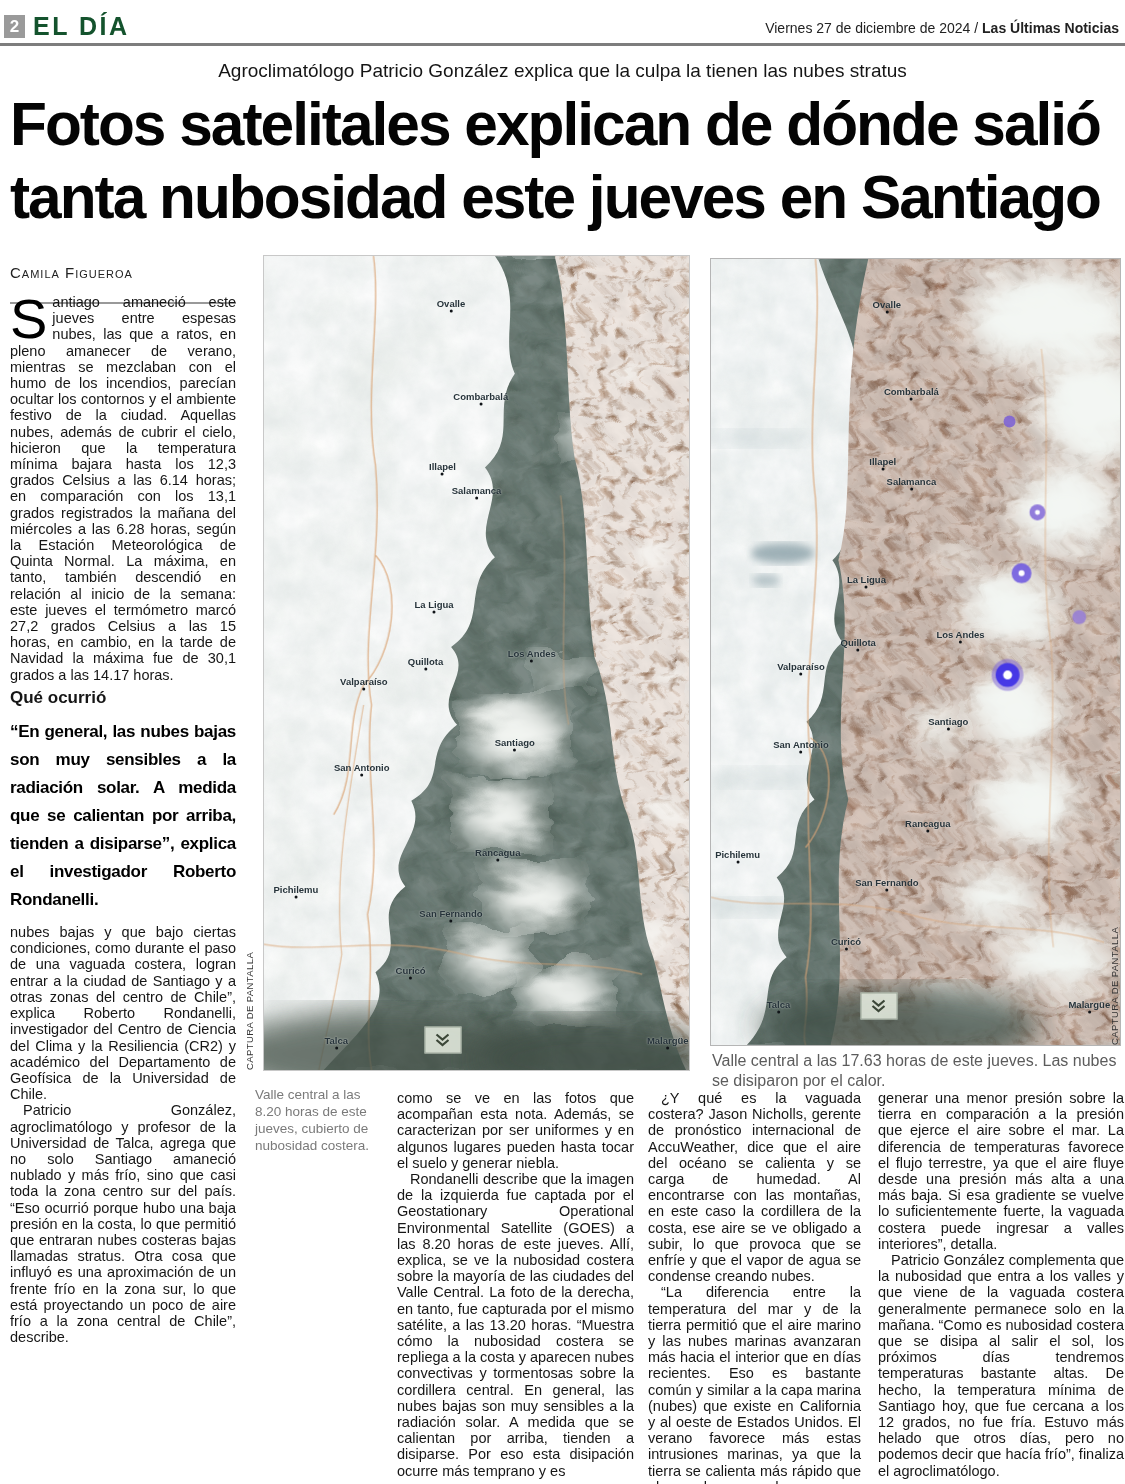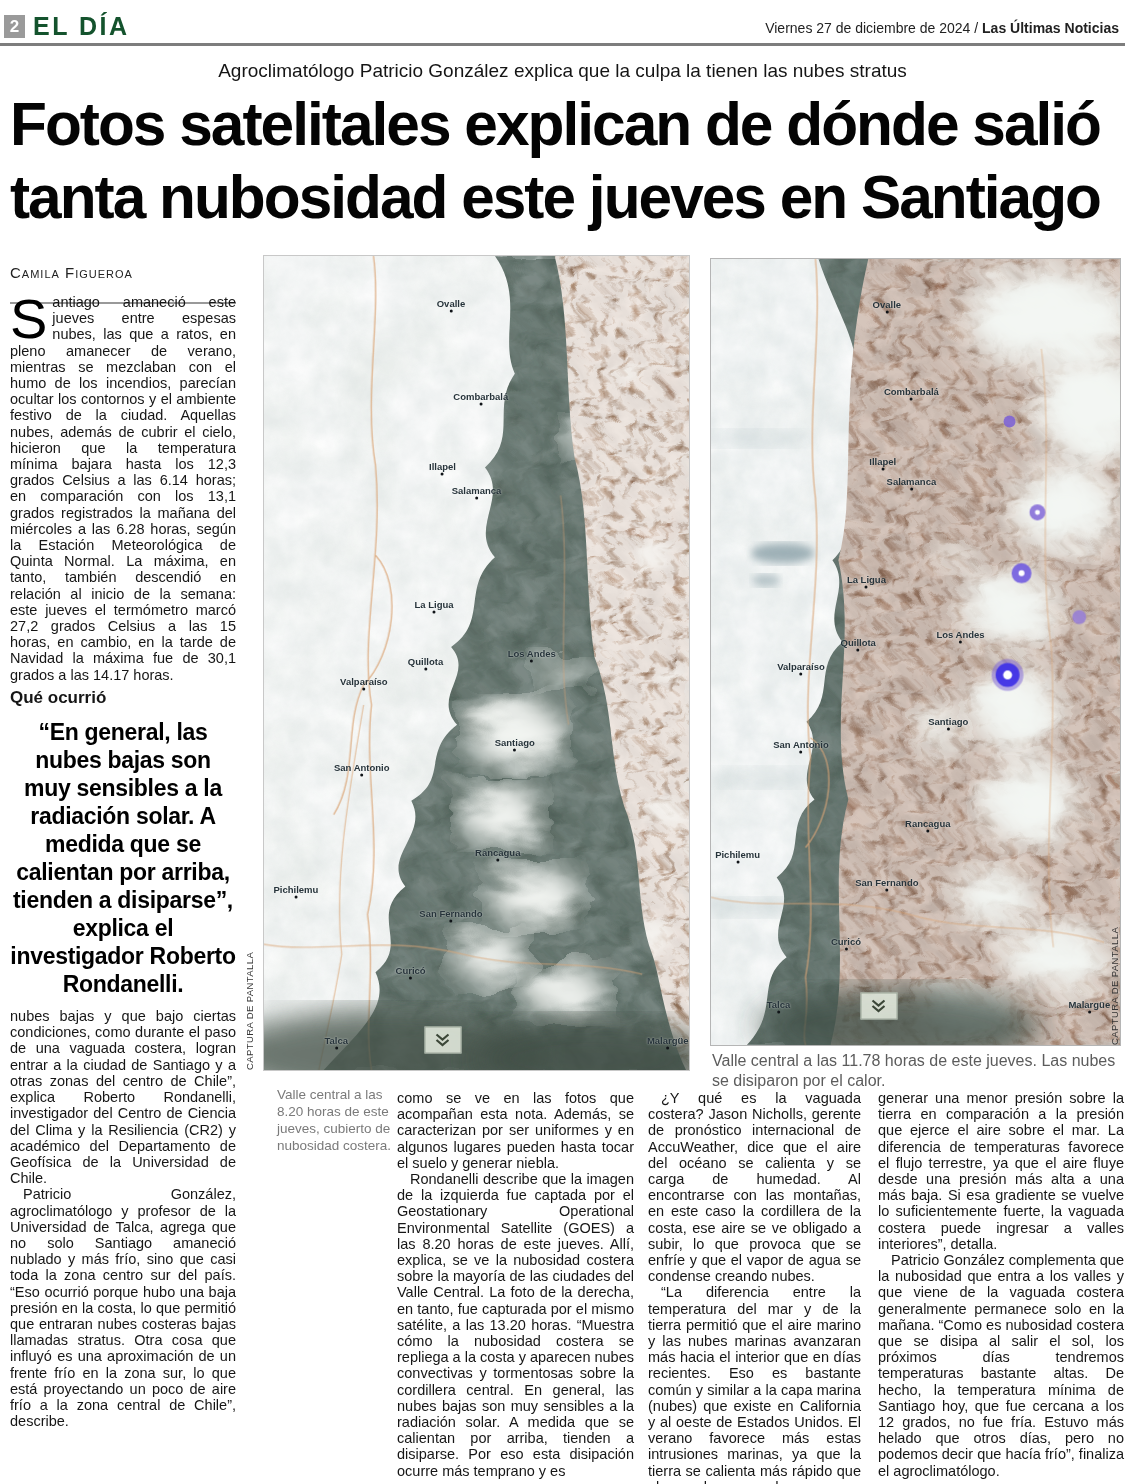--- a/index.html
+++ b/index.html
@@ -22,42 +22,42 @@
           font-size:15px;letter-spacing:1px;color:#222;border-bottom:2px solid #999;padding-bottom:21px;margin-top:14px;}
   .bodycol{position:absolute;font-size:14.5px;line-height:16.2px;text-align:justify;color:#161616;}
   .bodycol p{margin:0;text-indent:13px;}
   .bodycol p.ni{text-indent:0;}
   #col1{left:10px;top:294px;width:226px;}
   #col2{left:397px;top:1090px;width:237px;}
   #col3{left:648px;top:1090px;width:213px;}
   #col4{left:878px;top:1090px;width:246px;}
   .dropcap{float:left;font-size:56px;line-height:44px;padding:3px 5px 0 0;color:#000;}
   .subhead{font-weight:bold;font-size:17px;margin:7px 0 3px;text-align:left;}
-  .pullquote{font-size:23px;line-height:28px;font-weight:bold;text-align:center;
+  .pullquote{font-size:17px;line-height:28px;font-weight:bold;
              letter-spacing:-0.3px;color:#000;margin:12px 0 10px;}
   
   .map{position:absolute;overflow:hidden;font-weight:bold;}
   #map-left{left:263px;top:255px;width:427px;height:816px;border:1px solid #c8c8c8;}
   #map-right{left:710px;top:258px;width:411px;height:788px;border:1px solid #b5b5b5;}
   .map svg.sat{position:absolute;left:0;top:0;width:100%;height:100%;}
   .labels{position:absolute;left:0;top:0;width:100%;height:100%;}
   .map-label{position:absolute;transform:translate(-50%,-50%);display:flex;flex-direction:column;
              align-items:center;font-size:9.5px;color:#26333a;white-space:nowrap;
              text-shadow:0 0 2px rgba(255,255,255,0.65);}
   .city-dot{width:3px;height:3px;background:#101418;border-radius:50%;margin-top:1px;}
   .chev{position:absolute;transform:translate(-50%,-50%);width:37px;height:27px;
         background:rgba(228,234,222,0.88);border:1px solid #9aa598;display:flex;
         align-items:center;justify-content:center;cursor:pointer;}
   .credit{position:absolute;writing-mode:vertical-rl;transform:rotate(180deg);
           font-size:9.5px;letter-spacing:0.4px;color:#333;}
   #credit-left{left:244px;top:920px;height:150px;}
   #credit-right{left:1109px;top:893px;height:152px;}
   
   .caption{position:absolute;color:#6c6c6c;}
-  #caption-left{left:277px;top:1086px;width:120px;font-size:13.5px;line-height:17px;color:#7a7a7a;}
+  #caption-left{left:255px;top:1086px;width:120px;font-size:13.5px;line-height:17px;color:#7a7a7a;}
   #caption-right{left:712px;top:1051px;width:406px;font-size:16px;line-height:19.5px;color:#5c5c5c;}
 </style>
 </head>
 <body>
 
 <div class="pagebox" data-name="page-number-box">2</div>
 <div class="section" data-name="section-title">EL DÍA</div>
 <div class="dateline" data-name="dateline"><span data-name="date-text">Viernes 27 de diciembre de 2024</span><span data-name="date-separator"> / </span><b data-name="publication-name">Las Últimas Noticias</b></div>
 <div class="headrule" data-name="masthead-rule"></div>
 
@@ -397,21 +397,21 @@
   <div class="chev" style="left:41%;top:95%;" data-name="collapse-chevron-button-right">
     <svg width="20" height="15" viewBox="0 0 20 15" data-name="double-chevron-down-icon">
       <path d="M4 2 L10 7 L16 2" fill="none" stroke="#3c4738" stroke-width="2.2"></path>
       <path d="M4 7.5 L10 12.5 L16 7.5" fill="none" stroke="#3c4738" stroke-width="2.2"></path>
     </svg>
   </div>
 </div>
 <div class="credit" id="credit-right" data-name="photo-credit-right">CAPTURA DE PANTALLA</div>
 
 <div class="caption" id="caption-left" data-name="caption-left-photo">Valle central a las 8.20 horas de este jueves, cubierto de nubosidad costera.</div>
-<div class="caption" id="caption-right" data-name="caption-right-photo">Valle central a las 11.78 horas de este jueves. Las nubes se disiparon por el calor.</div>
+<div class="caption" id="caption-right" data-name="caption-right-photo">Valle central a las 17.63 horas de este jueves. Las nubes se disiparon por el calor.</div>
 
 <div class="bodycol" id="col2" data-name="article-column-2">
   <p class="ni" data-name="paragraph">como se ve en las fotos que acompañan esta nota. Además, se caracterizan por ser uniformes y en algunos lugares pueden hasta tocar el suelo y generar niebla.</p>
   <p data-name="paragraph">Rondanelli describe que la imagen de la izquierda fue captada por el Geostationary Operational Environmental Satellite (GOES) a las 8.20 horas de este jueves. Allí, explica, se ve la nubosidad costera sobre la mayoría de las ciudades del Valle Central. La foto de la derecha, en tanto, fue capturada por el mismo satélite, a las 13.20 horas. “Muestra cómo la nubosidad costera se repliega a la costa y aparecen nubes convectivas y tormentosas sobre la cordillera central. En general, las nubes bajas son muy sensibles a la radiación solar. A medida que se calientan por arriba, tienden a disiparse. Por eso esta disipación ocurre más temprano y es</p>
 </div>
 <div class="bodycol" id="col3" data-name="article-column-3">
   <p data-name="paragraph">¿Y qué es la vaguada costera? Jason Nicholls, gerente de pronóstico internacional de AccuWeather, dice que el aire del océano se calienta y se carga de humedad. Al encontrarse con las montañas, en este caso la cordillera de la costa, ese aire se ve obligado a subir, lo que provoca que se enfríe y que el vapor de agua se condense creando nubes.</p>
   <p data-name="paragraph">“La diferencia entre la temperatura del mar y de la tierra permitió que el aire marino y las nubes marinas avanzaran más hacia el interior que en días recientes. Eso es bastante común y similar a la capa marina (nubes) que existe en California y al oeste de Estados Unidos. El verano favorece más estas intrusiones marinas, ya que la tierra se calienta más rápido que el agua, lo que ayuda a</p>
 </div>
 <div class="bodycol" id="col4" data-name="article-column-4">

